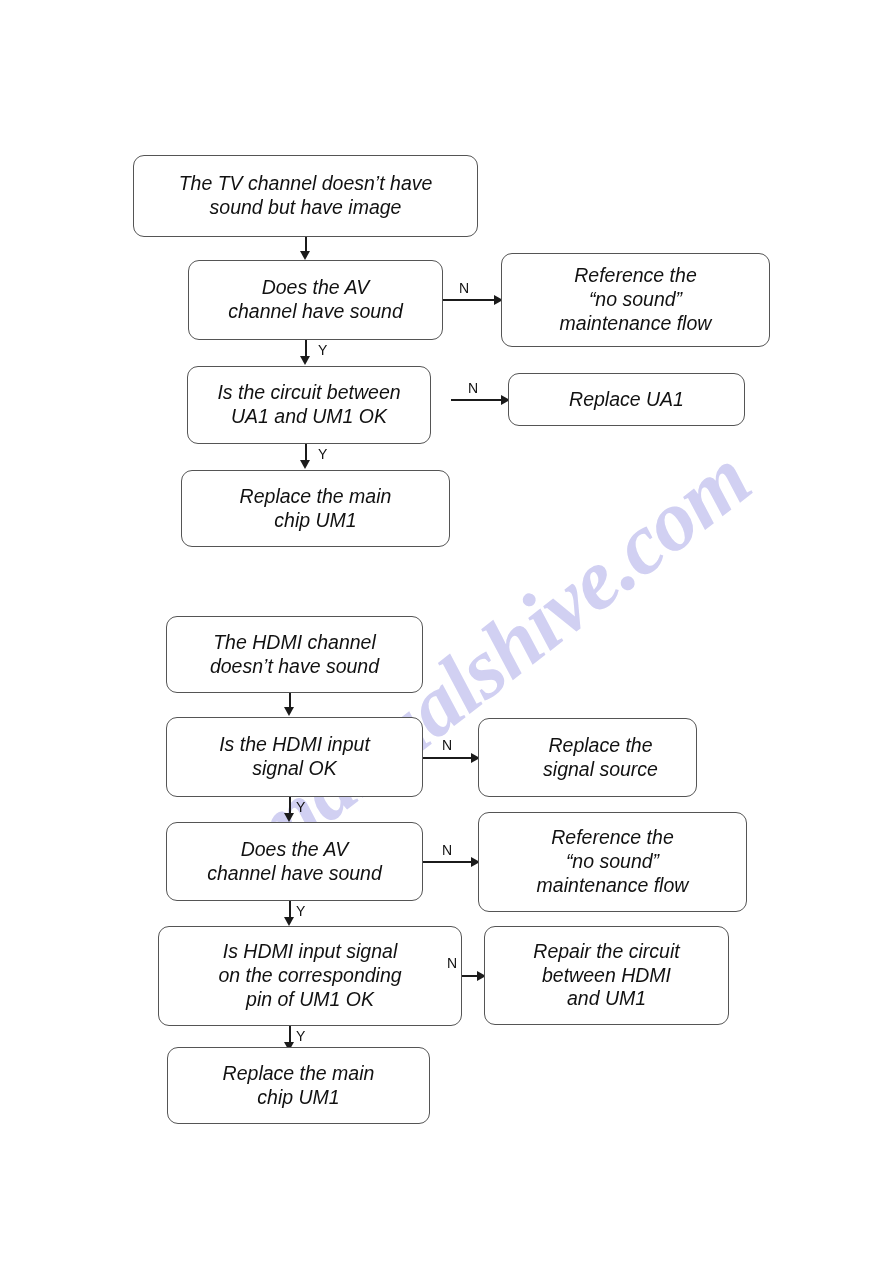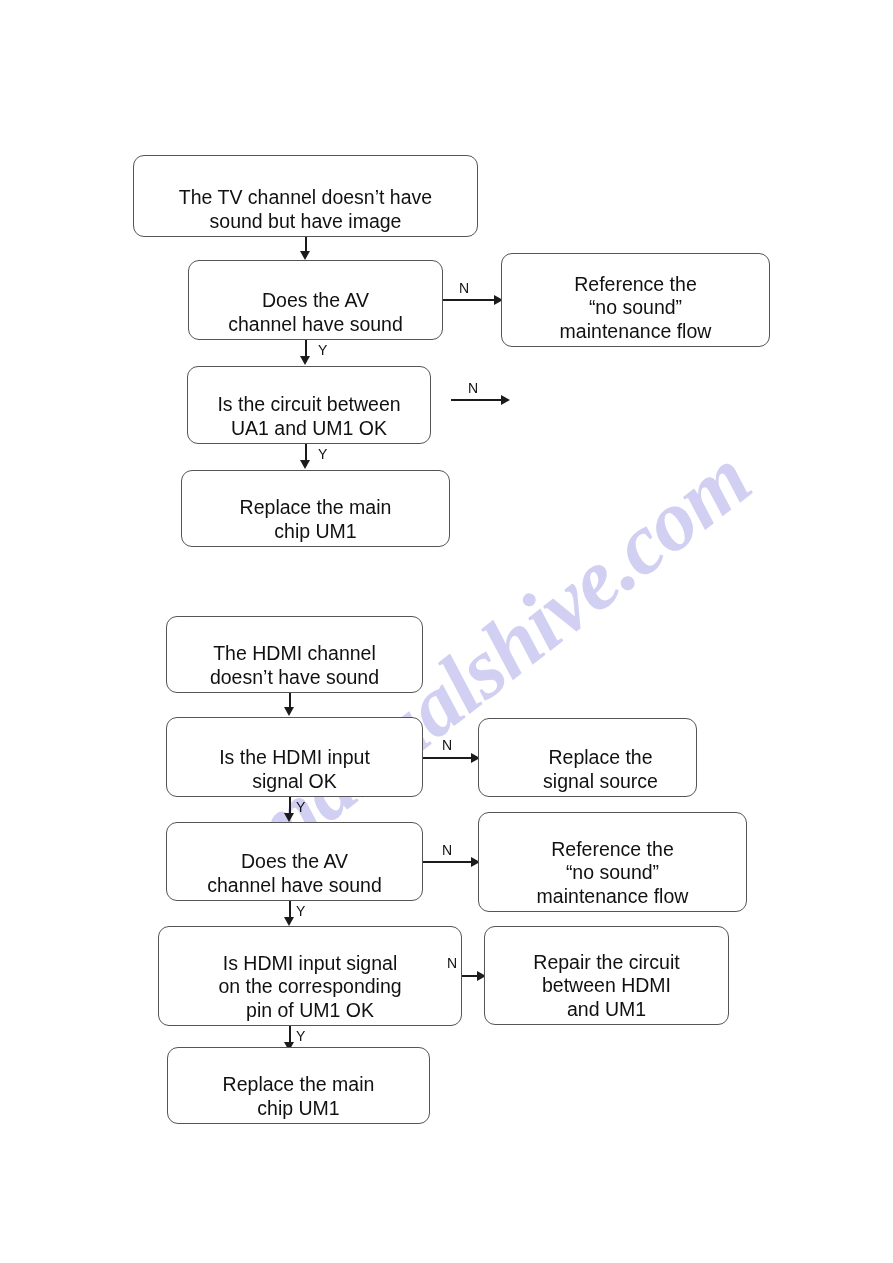--- a/index.html
+++ b/index.html
@@ -54,25 +54,26 @@
   }
 
   
   .node {
     position: absolute;
     box-sizing: border-box;
     border: 1.3px solid #555555;
     border-radius: 11px;
     background: #ffffff;
     display: flex;
-    align-items: flex-end;
+    align-items: center;
     justify-content: center;
     text-align: center;
     z-index: 3;
     padding: 2px 6px;
+    font-style: italic;
   }
   .node .node-label {
     font-family: "Liberation Sans", sans-serif;
     font-size: 19.5px;
     line-height: 1.22;
     color: #111111;
     white-space: pre-line;
   }
 
   
@@ -148,20 +149,23 @@
 
   <div class="node" style="left:187px; top:366px; width:244px; height:78px;">
     <span class="node-label">Is the circuit between
 UA1 and UM1 OK</span>
   </div>
 
   <div class="conn h" style="left:451px; top:399px; width:52px;"></div>
   <div class="arrowhead right" style="left:501px; top:395px;"></div>
   <div class="edge-label" style="left:468px; top:381px;">N</div>
 
+  <div class="node" style="left:508px; top:373px; width:237px; height:53px;">
+    <span class="node-label">Replace UA1</span>
+  </div>
 
   <div class="conn v" style="left:305px; top:444px; height:18px;"></div>
   <div class="arrowhead down" style="left:300px; top:460px;"></div>
   <div class="edge-label" style="left:318px; top:447px;">Y</div>
 
   <div class="node" style="left:181px; top:470px; width:269px; height:77px;">
     <span class="node-label">Replace the main
 chip UM1</span>
   </div>
 

